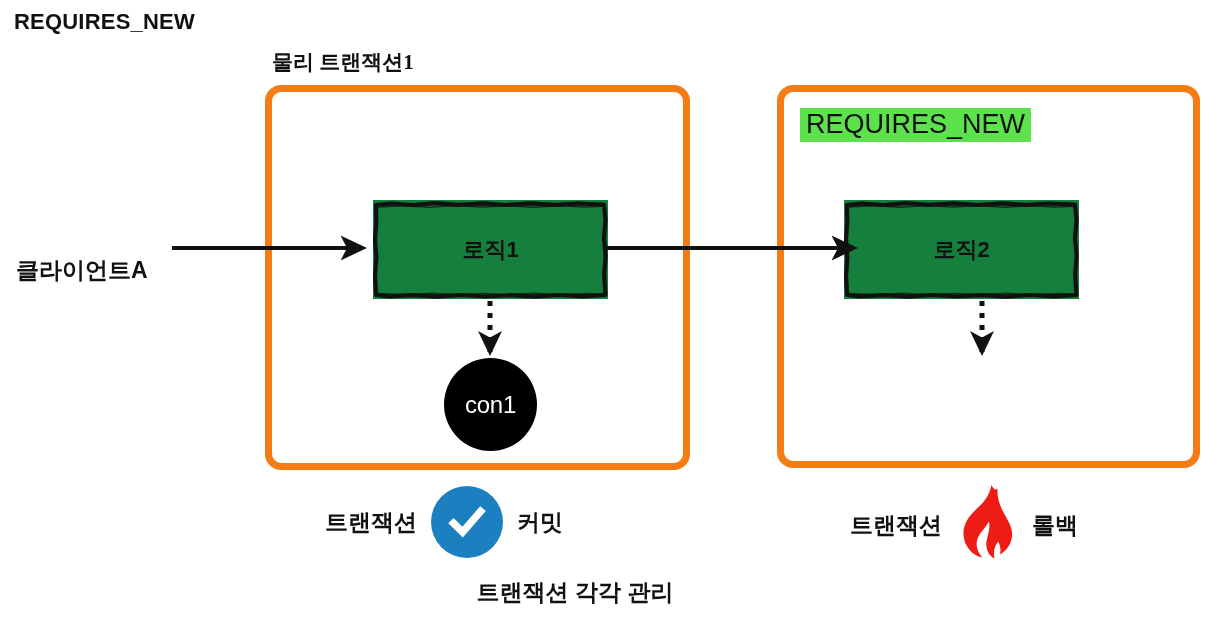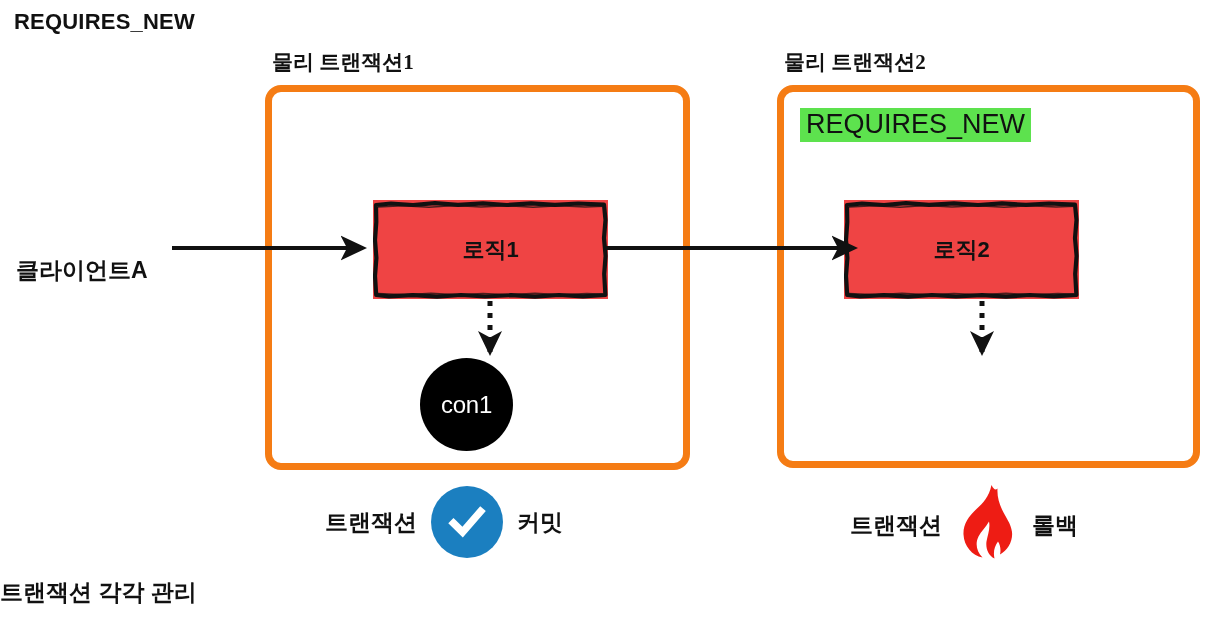--- a/index.html
+++ b/index.html
@@ -81,21 +81,21 @@
     font-weight: bold;
     white-space: nowrap;
     color: #111111;
     margin-top: 22px;
   }
 
   
   .logic-box {
     position: absolute;
     box-sizing: border-box;
-    background: #ef4444;
+    background: #15803d;
     display: flex;
     align-items: center;
     justify-content: center;
   }
   .logic-box.one { left: 373px; top: 200px; width: 235px; height: 99px; }
   .logic-box.two { left: 844px; top: 200px; width: 235px; height: 99px; }
   .logic-box .sketch-svg {
     position: absolute;
     left: 0; top: 0;
     width: 100%;
@@ -119,21 +119,21 @@
     border-radius: 50%;
     background: #000000;
     color: #ffffff;
     display: flex;
     align-items: center;
     justify-content: center;
     font-size: 24px;
     font-weight: normal;
     letter-spacing: -0.2px;
   }
-  .con-circle.one { left: 420px; top: 358px; }
+  .con-circle.one { left: 444px; top: 358px; }
   .con-circle.two { left: 936px; top: 358px; }
 
   
   .arrow-layer {
     position: absolute;
     left: 0; top: 0;
     width: 1232px;
     height: 620px;
     pointer-events: none;
     z-index: 3;
@@ -172,35 +172,34 @@
     display: flex;
     align-items: center;
     justify-content: center;
   }
 
   .bottom-caption {
     position: absolute;
     left: 0;
     right: 0;
     top: 577px;
-    text-align: left;
+    text-align: center;
     font-size: 23px;
     font-weight: bold;
     color: #111111;
   }
 </style>
 </head>
 <body>
 
 <div class="stage">
 
   <div class="page-title">REQUIRES_NEW</div>
 
   <div class="tx-caption one">물리 트랜잭션1</div>
-  <div class="tx-caption two">물리 트랜잭션2</div>
 
   <div class="tx-box one"></div>
   <div class="tx-box two"></div>
 
   <div class="green-tag">REQUIRES_NEW</div>
 
   <div class="client-label">클라이언트A</div>
 
   <div class="logic-box one">
     <svg class="sketch-svg" viewBox="0 0 235 99" preserveAspectRatio="none">

